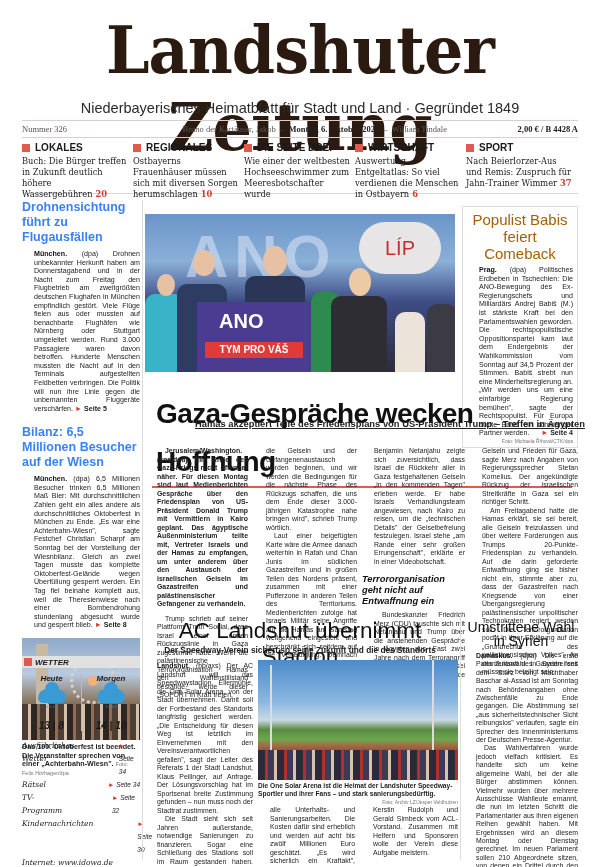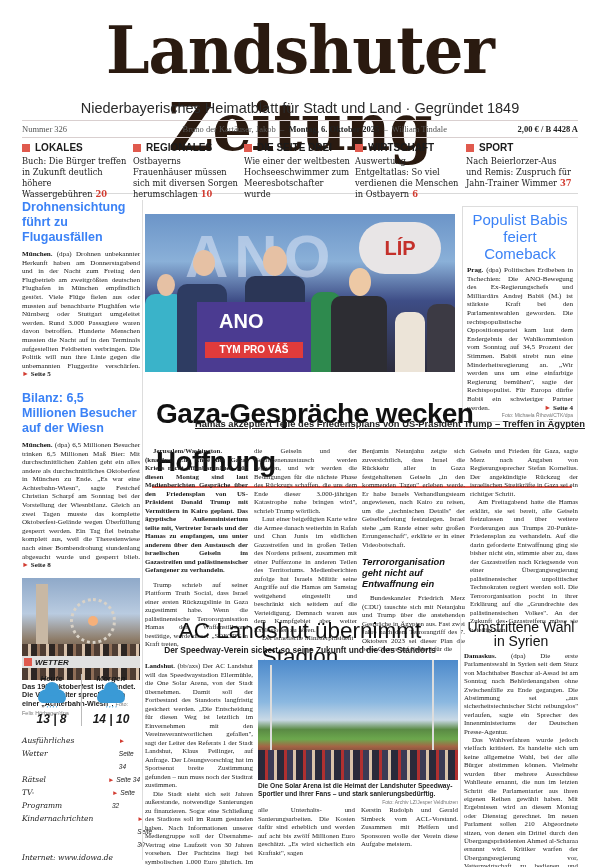--- a/index.html
+++ b/index.html
@@ -29,22 +29,22 @@
   .teaser-head { display: flex; align-items: center; font-family: "Liberation Sans", sans-serif;
                  font-weight: bold; font-size: 10px; margin-bottom: 3px; }
   .sq { display: inline-block; width: 8px; height: 8px; background: #e05a4e; margin-right: 5px; }
   .teaser-text { font-family: "DejaVu Serif", serif; font-size: 8.3px; line-height: 11px; color: #222; }
   .teaser-page { color: #d23c31; font-weight: bold; margin-left: 3px; }
 
   
   .leftcol { left: 22px; top: 200px; width: 118px; }
   .lhead { font-family: "Liberation Sans", sans-serif; font-size: 12.5px; font-weight: bold;
            line-height: 15px; color: #3b82f6; }
-  .body { font-family: Liberation Serif, serif; font-size: 7.1px; line-height: 8.6px;
-          text-align: justify; color: #222; }
+  .body { font-family: Liberation Sans, sans-serif; font-size: 7.1px; line-height: 8.6px;
+          text-align: justify; color: #222; margin-left: 12px; }
   .body b { color: #111; }
   .ref { color: #222; font-weight: bold; white-space: nowrap; }
   .ref .arr { color: #d23c31; }
   .wiesn-photo { width: 118px; height: 102px; margin-top: 8px;
     background: linear-gradient(180deg, #8fa9c9 0%, #b9cbe0 35%, #8e7d6a 60%, #5a4a3e 80%, #3e3430 100%);
     position: relative; overflow: hidden; }
   .wheel { position: absolute; left: 48px; top: 20px; width: 46px; height: 46px; border-radius: 50%;
            border: 3px dotted #d9d2c7; }
   .wheel::after { content: ""; position: absolute; left: 15px; top: 15px; width: 10px; height: 10px;
                   border-radius: 50%; background: #f6b07a; }
@@ -61,21 +61,21 @@
   .wetter-bar .sq { margin-left: 2px; margin-right: 3px; }
   .wgrid { display: flex; margin-top: 6px; }
   .wcell { width: 59px; text-align: center; font-family: "Liberation Sans", sans-serif;
            font-size: 8px; font-weight: bold; }
   .wcell + .wcell { border-left: 1px solid #bbb; }
   .cloud { width: 28px; height: 14px; margin: 6px auto 2px; background: #3a9ad6; border-radius: 10px 10px 6px 6px;
            position: relative; }
   .cloud::before { content: ""; position: absolute; left: 7px; top: -7px; width: 14px; height: 14px;
                    border-radius: 50%; background: #3a9ad6; }
   .drops { font-size: 6px; color: #3a9ad6; line-height: 7px; }
-  .temp { margin-top: 0; font-size: 12px; }
+  .temp { margin-top: 8px; font-size: 10px; }
   .links { margin-top: 8px; }
   .link-row { display: flex; justify-content: space-between; font-family: "DejaVu Serif", serif;
               font-size: 7.5px; line-height: 13px; color: #222; gap: 44px; }
   .link-row .pg { font-family: "Liberation Sans", sans-serif; font-size: 6.5px; }
   .link-row .pg .arr { color: #d23c31; }
   .internet { font-family: "DejaVu Serif", serif; font-size: 7.5px; margin-top: 2px; }
   .barcode-box { margin-top: 6px; border-top: 1px solid #666; border-bottom: 1px solid #666;
                  font-family: "Liberation Serif", serif; font-size: 6.5px; }
   .service { text-align: center; line-height: 9px; border-bottom: 1px solid #666; }
   .service2 { text-align: center; line-height: 9px; border-top: 1px solid #666; }
@@ -86,35 +86,35 @@
            background: repeating-linear-gradient(90deg, #111 0 1px, #fff 1px 2px, #111 2px 4px, #fff 4px 5px); }
   .ean { position: absolute; left: 2px; bottom: 0; font-family: "Liberation Sans", sans-serif; font-size: 8px; }
   .addon { position: absolute; right: 6px; top: 0; font-family: "Liberation Sans", sans-serif; font-size: 10px; }
 
   
   .main-photo { left: 145px; top: 214px; width: 310px; height: 158px; overflow: hidden;
     background: linear-gradient(180deg, #6c95c8 0%, #8ab0d8 30%, #3e4d86 55%, #2c2c3c 100%); }
   .ano-bg { position: absolute; left: 40px; top: 8px; font-family: "Liberation Sans", sans-serif;
             font-weight: bold; font-size: 60px; color: rgba(220,230,245,0.55); letter-spacing: 6px; }
   .lip { position: absolute; right: 14px; top: 8px; width: 82px; height: 52px; border-radius: 26px;
-         background: #e8e5e6; font-family: "Liberation Sans", sans-serif; font-weight: bold; font-size: 20px;
+         background: #e8e5e6; font-family: "Liberation Sans", sans-serif; font-weight: normal; font-size: 20px;
          color: #c4302b; text-align: center; line-height: 52px; }
   .podium { position: absolute; left: 52px; top: 88px; width: 114px; height: 70px; background: #4b3b91; }
   .podium-ano { position: absolute; left: 22px; top: 8px; font-family: "Liberation Sans", sans-serif;
                 font-weight: bold; font-size: 20px; color: #fff; }
   .podium-slogan { position: absolute; left: 8px; top: 40px; width: 98px; height: 16px; background: #e03b3b;
                    color: #fff; font-family: "Liberation Sans", sans-serif; font-weight: bold; font-size: 10px;
                    text-align: center; line-height: 16px; }
   .person { position: absolute; border-radius: 10px 10px 0 0; }
   .head { position: absolute; border-radius: 50%; background: #e6c1a4; }
 
   
   .babis { left: 462px; top: 206px; width: 116px; border: 1px solid #ddd; padding: 4px 4px 3px; }
   .babis .title { font-family: "Liberation Sans", sans-serif; font-size: 15px; line-height: 17px;
-                  text-align: center; color: #3b82f6; margin-bottom: 4px; }
+                  text-align: center; color: #a16207; margin-bottom: 4px; }
   .babis .credit { font-family: "Liberation Sans", sans-serif; font-size: 5px; color: #777; text-align: right; }
 
   
   .gaza-head { left: 152px; top: 390px; width: 420px; font-family: "Liberation Sans", sans-serif;
                font-weight: bold; font-size: 28px; letter-spacing: -0.6px; color: #111;
                border-bottom: 2px solid #e05a4e; line-height: 48px; padding-left: 4px; }
   .gaza-sub { left: 145px; top: 418px; width: 440px; text-align: right; font-family: "Liberation Sans", sans-serif;
               font-weight: bold; font-size: 9.4px; color: #222; text-decoration: underline; }
   .col { position: absolute; width: 103px; }
   .col .body { font-size: 6.9px; line-height: 8.5px; }

